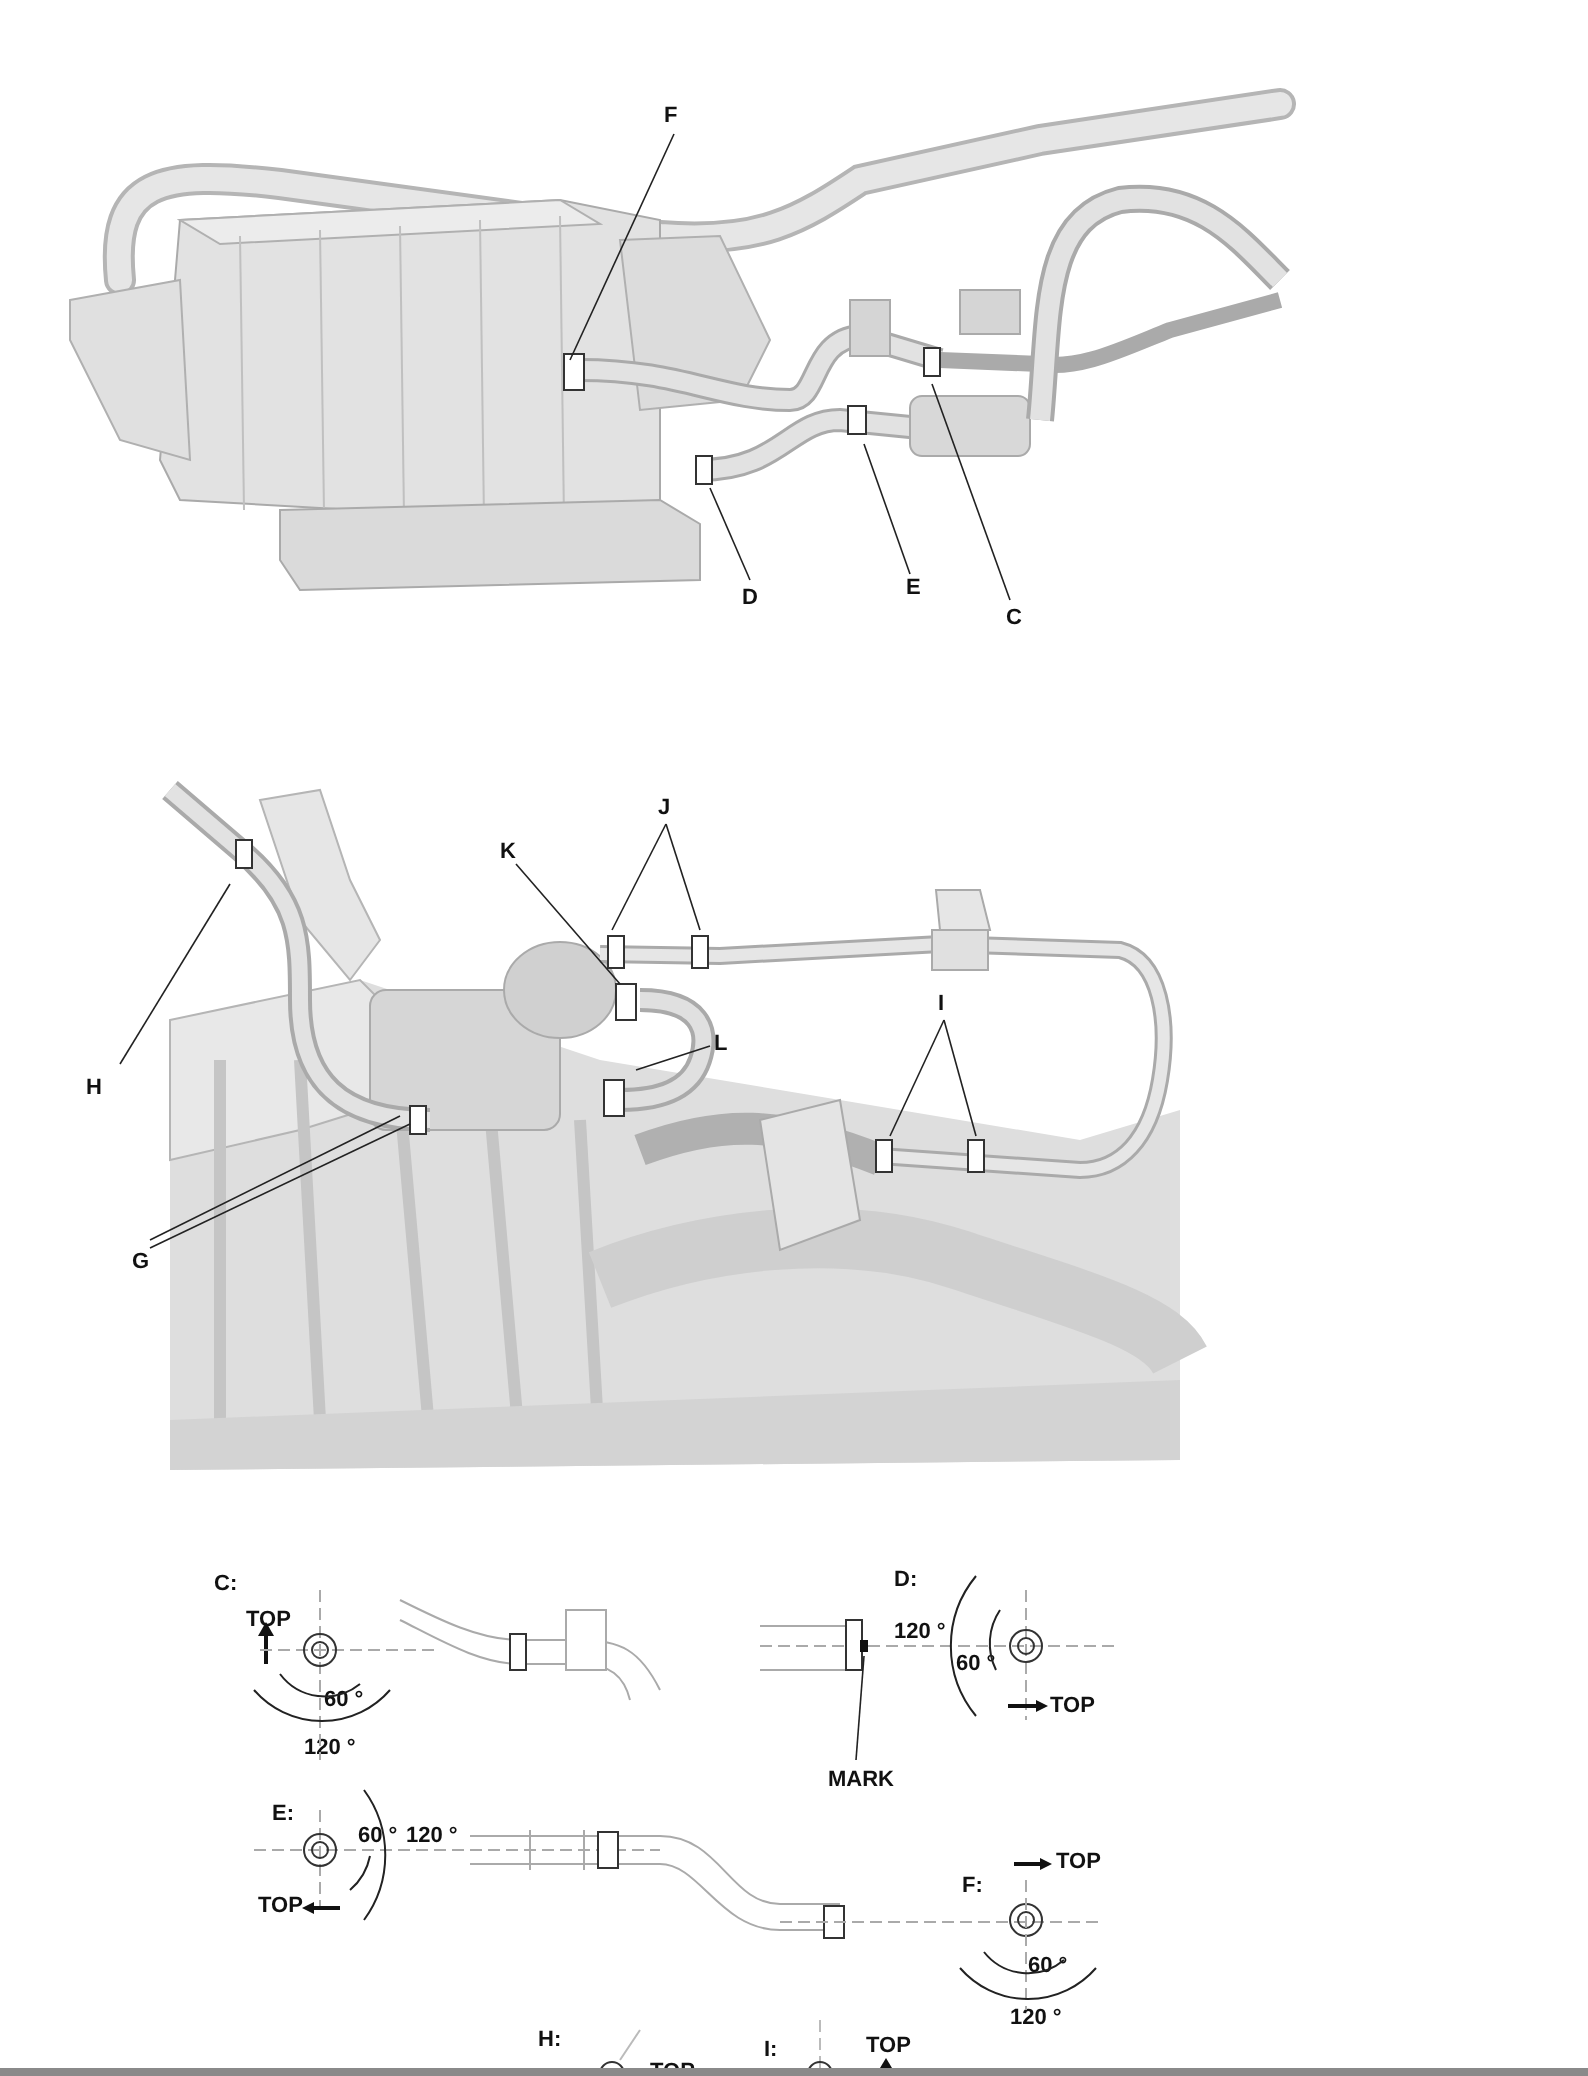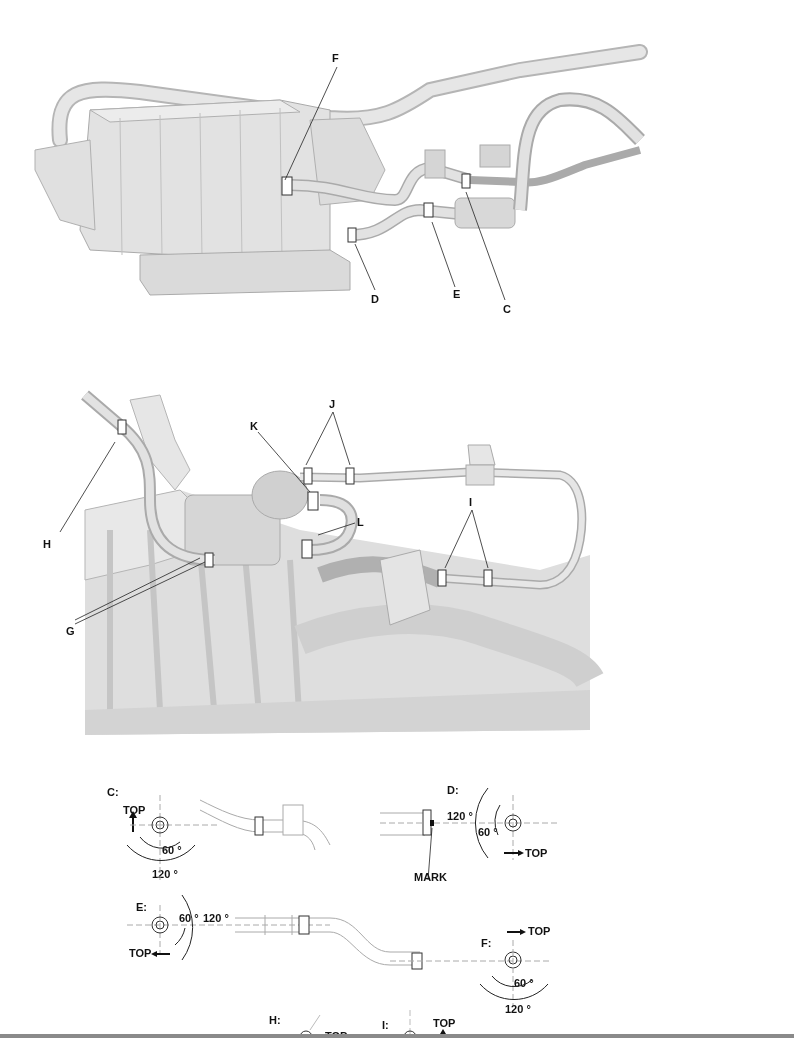--- a/index.html
+++ b/index.html
@@ -136,21 +136,21 @@
     <rect x="155" y="37" width="8" height="18" fill="#fff" stroke="#333"></rect>
     <rect x="183" y="25" width="20" height="30" fill="#fff" stroke="#aaa"></rect>
   </svg>
 </div>
 
 <div class="abs" style="left:370px;top:780px;width:200px;height:120px;">
   <span class="lbl" style="left:77px;top:4px;">D:</span>
   <span class="lbl" style="left:77px;top:30px;">120 °</span>
   <span class="lbl" style="left:108px;top:46px;">60 °</span>
   <span class="lbl" style="left:155px;top:67px;">TOP</span>
-  <span class="lbl" style="left:44px;top:91px;">MARK</span>
+  <span class="lbl" style="left:44px;top:104px;">MARK</span>
   <svg width="200" height="120" style="left:0;top:0;">
     <line x1="10" y1="43" x2="190" y2="43" stroke="#aaa" stroke-dasharray="6,3"></line>
     <line x1="143" y1="15" x2="143" y2="80" stroke="#aaa" stroke-dasharray="6,3"></line>
     <path d="M10,33 L55,33 M10,55 L55,55" stroke="#aaa"></path>
     <rect x="53" y="30" width="8" height="25" fill="#fff" stroke="#333"></rect>
     <rect x="60" y="40" width="4" height="6" fill="#111"></rect>
     <line x1="58" y1="100" x2="62" y2="48" stroke="#222" stroke-width="0.8"></line>
     <circle cx="143" cy="43" r="8" fill="none" stroke="#333"></circle>
     <circle cx="143" cy="43" r="4" fill="none" stroke="#333"></circle>
     <path d="M118,8 A55,55 0 0 0 118,78" fill="none" stroke="#222"></path>

